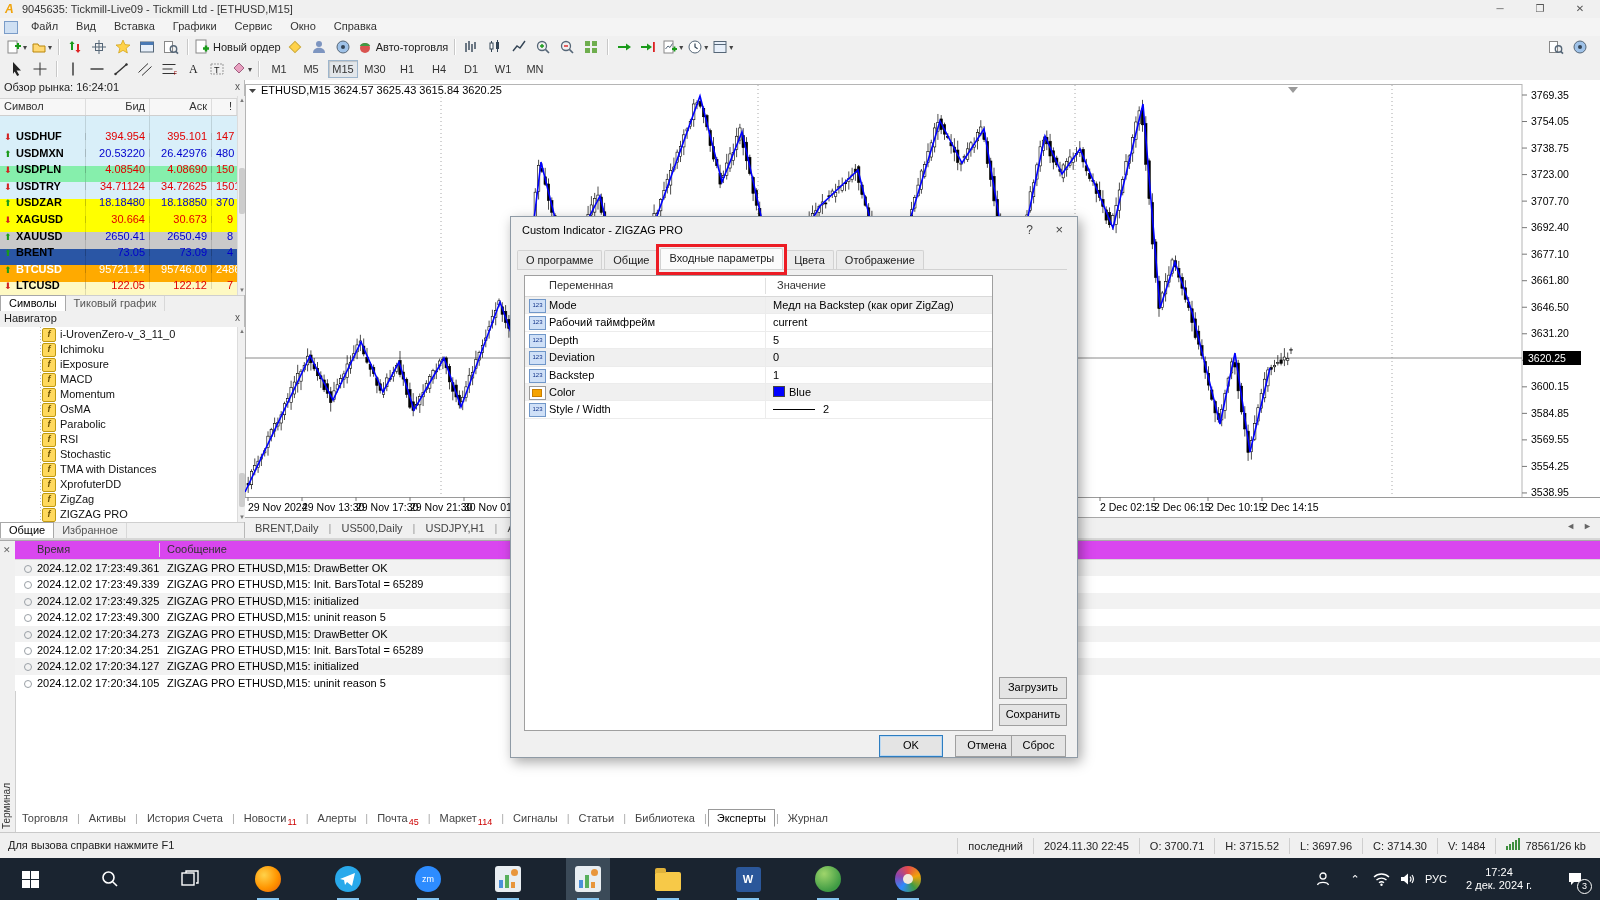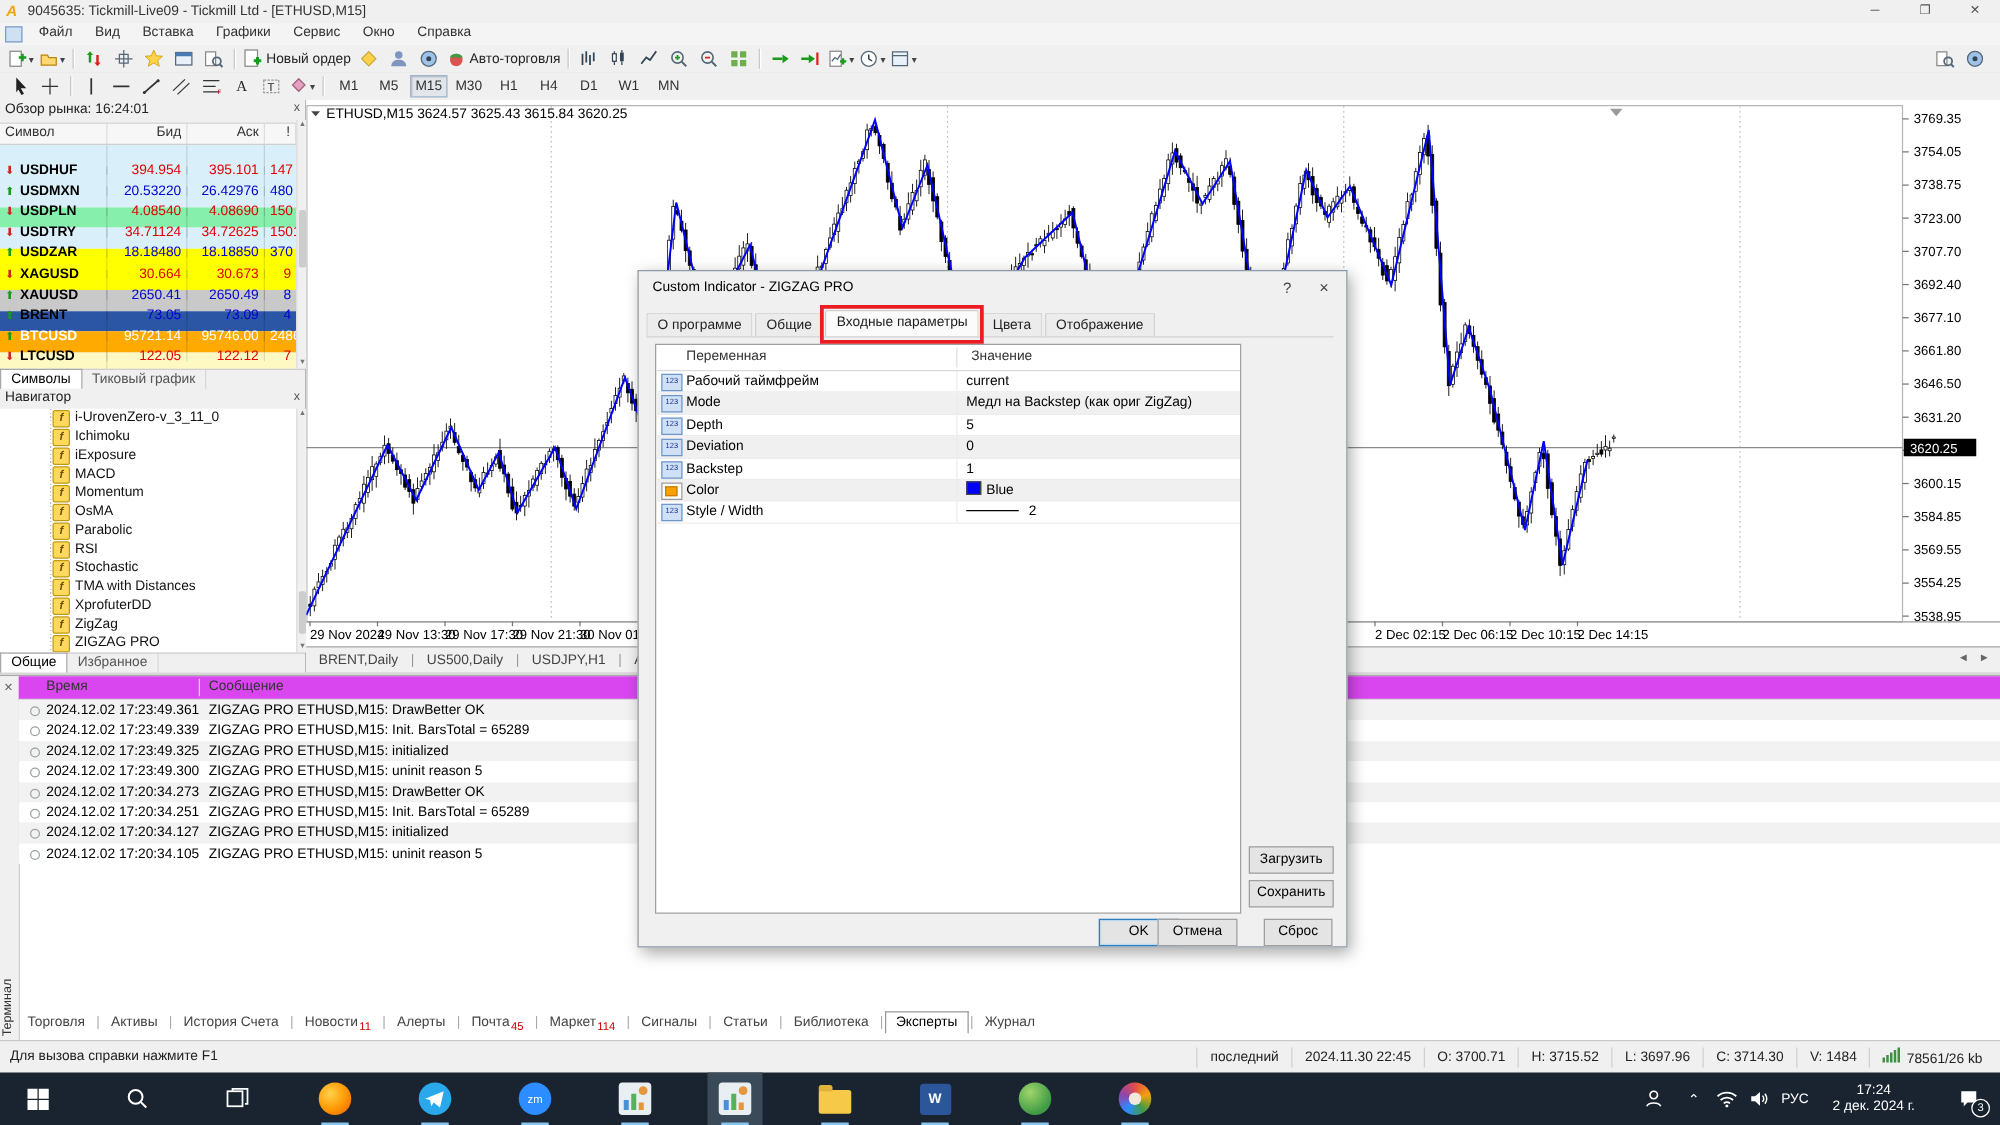--- a/index.html
+++ b/index.html
@@ -100,21 +100,21 @@
   .drow .pic{position:absolute;left:4px;top:2px;width:15px;height:12px;background:#cfe0f7;border:1px solid #7097c9;
       font-size:6px;color:#13348a;text-align:center;line-height:11px;letter-spacing:0;}
   .drow .pic.coloric{background:#fff;border:1px solid #999;}
   .drow .pic.coloric i{position:absolute;left:2px;top:2px;width:8px;height:6px;background:#f5a300;border:1px solid #c97e00;}
   .drow .nm{position:absolute;left:24px;} .drow .vl{position:absolute;left:248px;white-space:nowrap;}
   .drow .vdv{position:absolute;left:240px;top:0;bottom:0;width:1px;background:#ececec;}
   .swatch{display:inline-block;width:10px;height:9px;background:#00f;border:1px solid #444;margin-right:4px;vertical-align:-1px;}
   .linesample{display:inline-block;width:42px;height:1px;background:#000;margin-right:8px;vertical-align:3px;}
   .wbtn{position:absolute;width:66px;height:20px;background:#e4e4e4;border:1px solid #9f9f9f;text-align:center;line-height:18px;color:#000;}
   #btn-ok{left:368px;top:518px;width:62px;border:1px solid #2d7dc1;box-shadow:inset 0 0 0 1px #bcd9f2;}
-  #btn-cancel{left:415px;top:518px;width:62px;}
+  #btn-cancel{left:444px;top:518px;width:62px;}
   #btn-reset{left:500px;top:518px;width:53px;}
   #btn-load{left:488px;top:460px;} #btn-save{left:488px;top:487px;}
   #annot{position:absolute;border:3px solid #ec1c24;z-index:20;}
   
   #taskbar{left:0;top:858px;width:1600px;height:42px;background:#1a2430;}
   .tslot{position:absolute;top:0;width:44px;height:42px;display:flex;align-items:center;justify-content:center;}
   .tslot.activeapp{background:#3b4a58;}
   .underln{position:absolute;bottom:0;left:11px;width:22px;height:2px;background:#85c5f0;}
   .circleic{width:26px;height:26px;border-radius:50%;}
   .tray{position:absolute;top:0;height:42px;display:flex;align-items:center;justify-content:center;color:#fff;}
@@ -1526,31 +1526,31 @@
         <span class="dtab">Отображение</span>
       </div>
     <div id="dlg-tabline"></div>
     <div id="dlg-table">
       <div class="dth">
         <span class="h1">Переменная</span>
         <span class="dv"></span>
         <span class="h2">Значение</span>
       </div>
       <div id="dlg-rows">
+          <div class="drow alt">
+            <span class="pic">123</span>
+            <span class="vdv"></span>
+            <span class="nm">Mode</span>
+            <span class="vl"><span>Медл на Backstep (как ориг ZigZag)</span></span>
+          </div>
           <div class="drow">
             <span class="pic">123</span>
             <span class="vdv"></span>
             <span class="nm">Рабочий таймфрейм</span>
             <span class="vl"><span>current</span></span>
-          </div>
-          <div class="drow alt">
-            <span class="pic">123</span>
-            <span class="vdv"></span>
-            <span class="nm">Mode</span>
-            <span class="vl"><span>Медл на Backstep (как ориг ZigZag)</span></span>
           </div>
           <div class="drow">
             <span class="pic">123</span>
             <span class="vdv"></span>
             <span class="nm">Depth</span>
             <span class="vl"><span>5</span></span>
           </div>
           <div class="drow alt">
             <span class="pic">123</span>
             <span class="vdv"></span>

